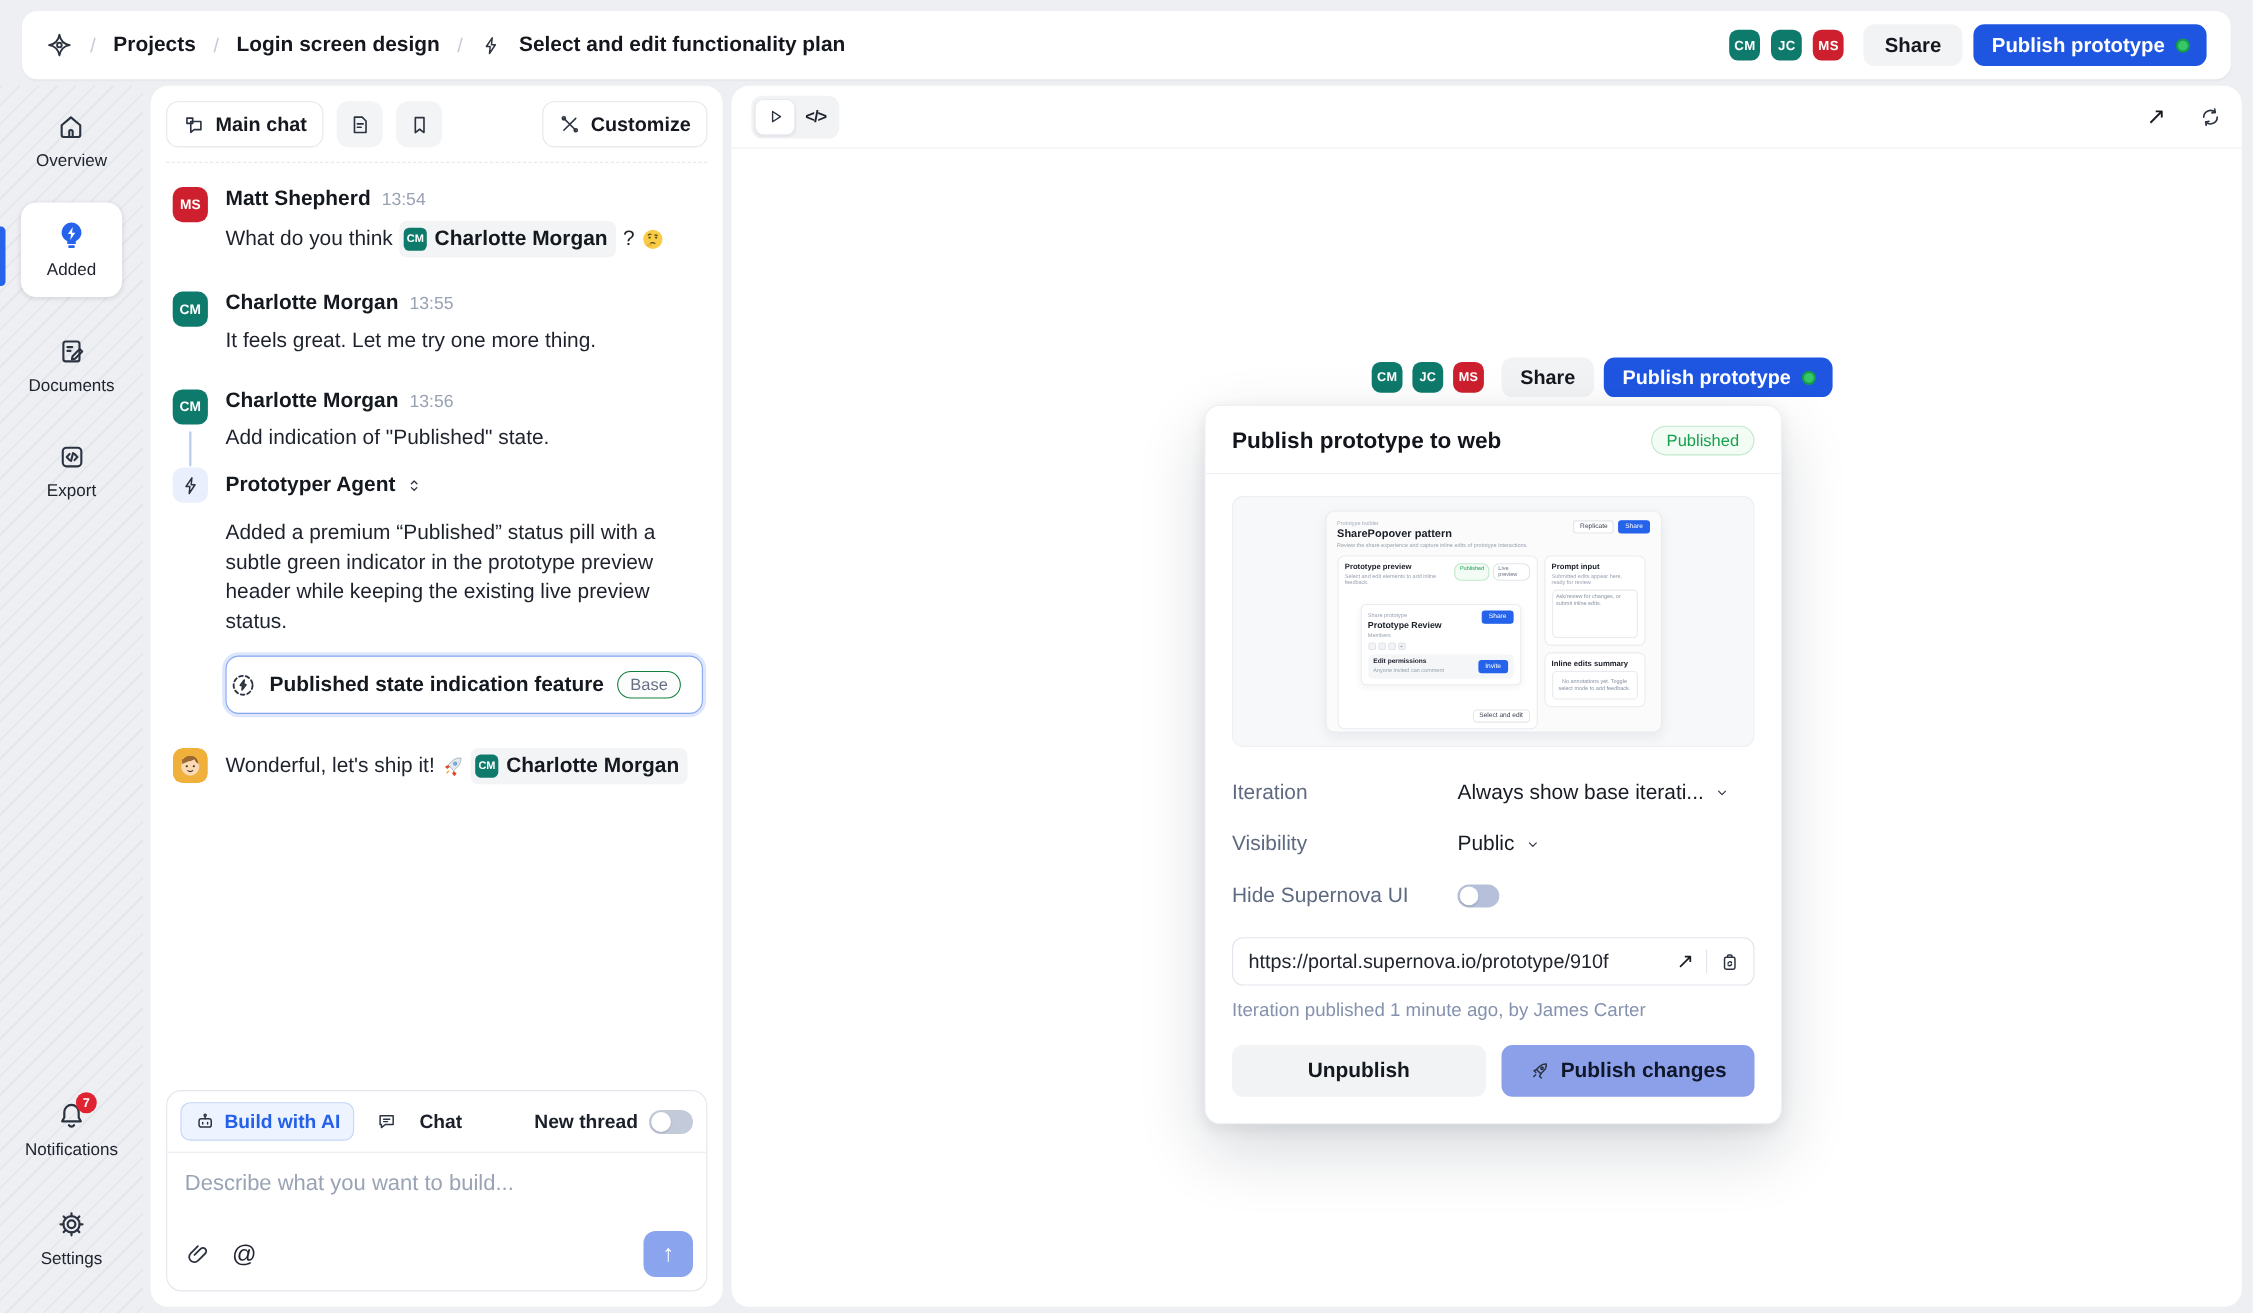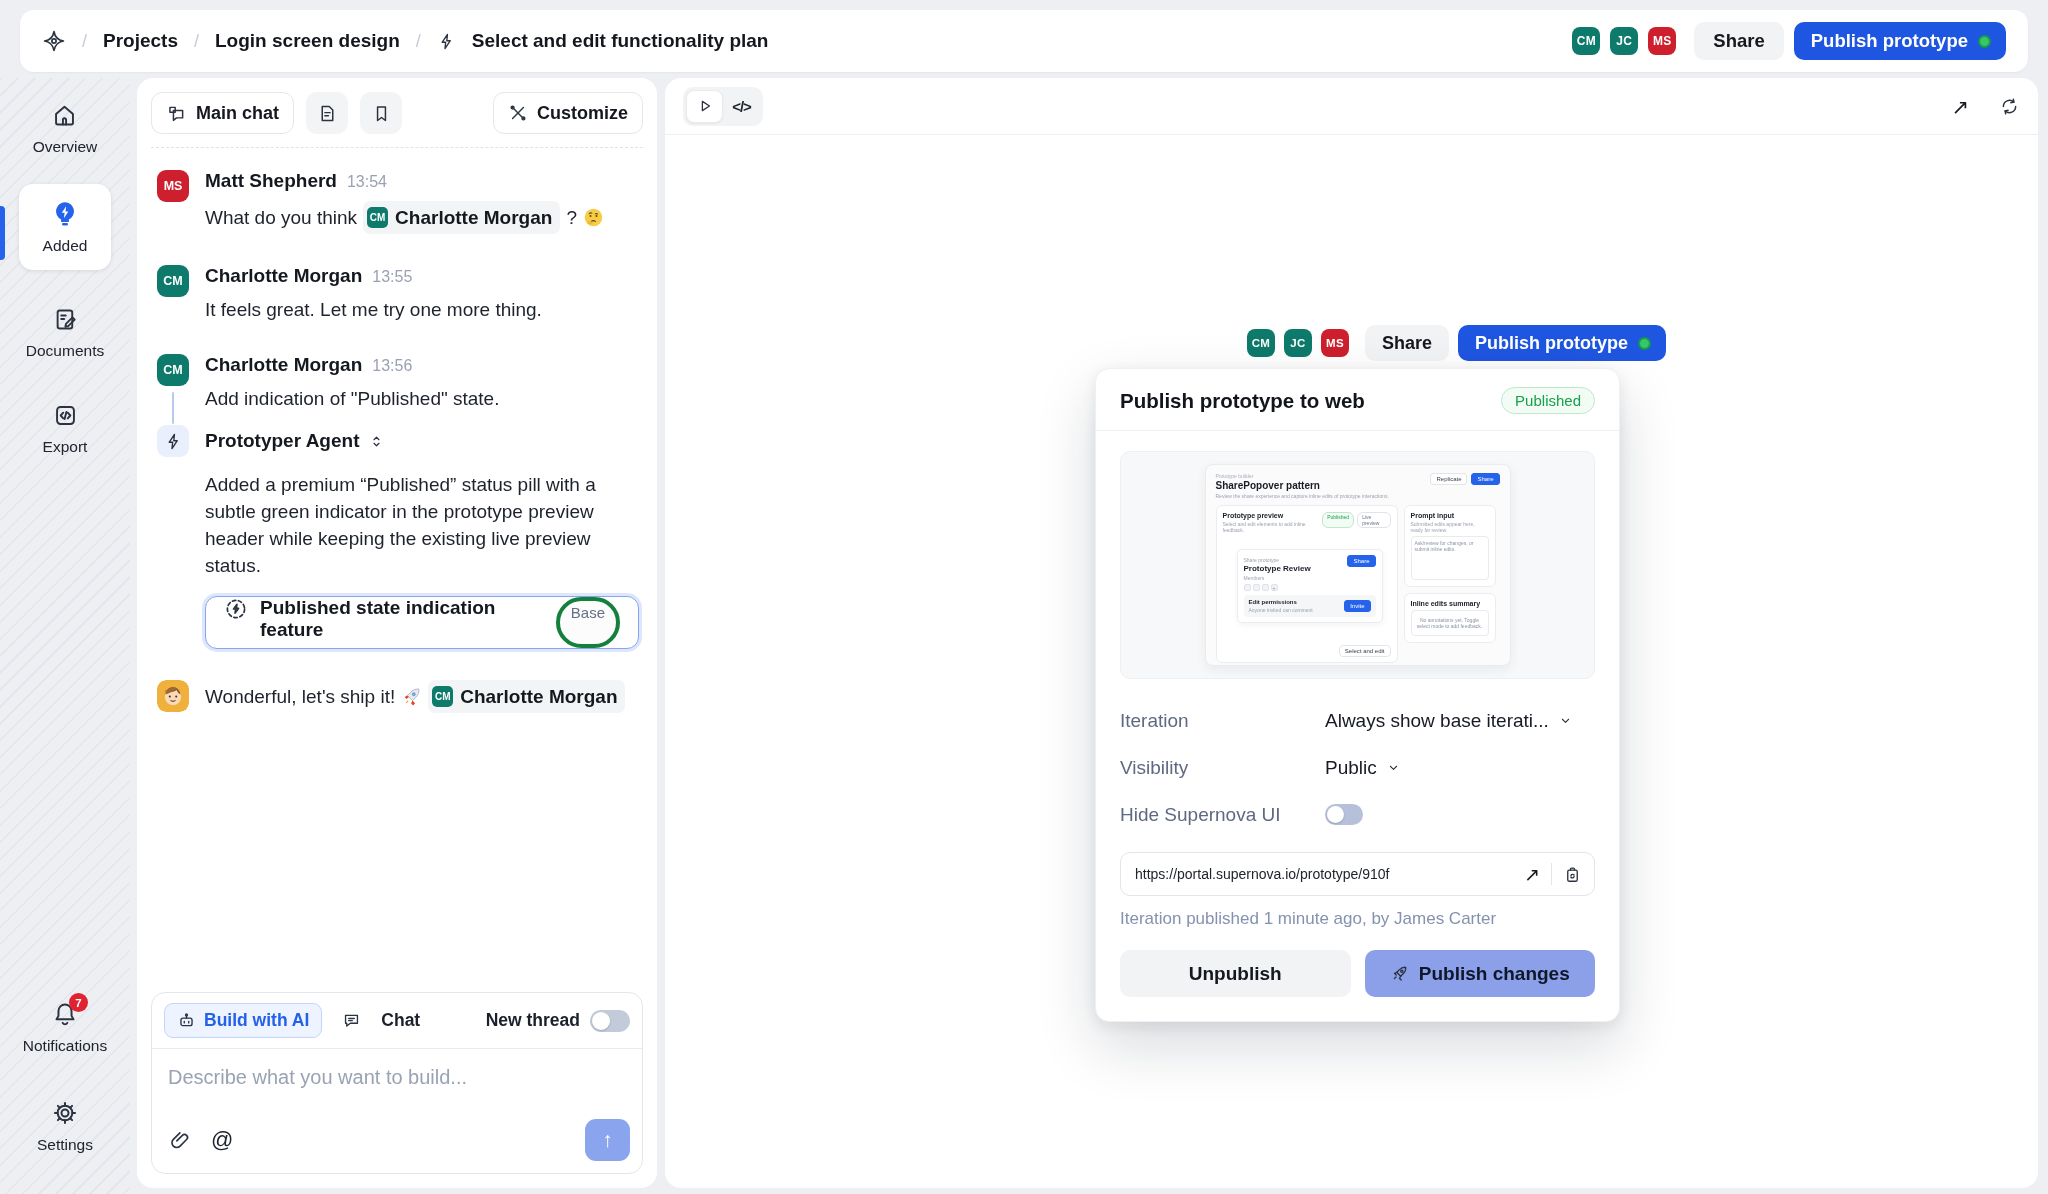--- a/index.html
+++ b/index.html
@@ -72,23 +72,23 @@
     padding:3px 8px 3px 4px; cursor:pointer; }
   .mention .mini-av { width:21px; height:21px; border-radius:5px; background:#0e7a6c; color:#fff;
     font-size:10px; font-weight:700; display:flex; align-items:center; justify-content:center; }
   .mention .m-name { font-size:19px; font-weight:700; color:#14181f; }
   .thread-line { position:absolute; left:15px; top:38px; height:32px; width:2px; background:#b7cbf1; border-radius:2px; }
   .agent-row { display:flex; align-items:center; gap:9px; margin:13px 0 0 -48px; height:32px; }
   .agent-av { width:32px; height:32px; border-radius:9px; background:#e9effc; display:flex; align-items:center; justify-content:center; }
   .agent-name { font-size:19px; font-weight:700; color:#14181f; margin-left:7px; }
   .agent-body { font-size:19px; color:#1d222c; line-height:27px; margin-top:14px; }
   .feature-card { margin-top:17px; height:53px; border:1.5px solid #84a6f1; border-radius:12px;
-    box-shadow:0 0 0 3px rgba(74,119,238,.18); display:flex; gap:12px; padding:0 18px; cursor:pointer; background:#fff; }
+    box-shadow:0 0 0 3px rgba(74,119,238,.18); display:flex; align-items:center; gap:12px; padding:0 3px; cursor:pointer; background:#fff; }
   .feature-title { font-size:19px; font-weight:700; color:#14181f; }
-  .base-pill { border:4px solid #15803d; border-radius:999px; padding:3px 11px; font-size:15px; color:#667084; background:#fcfcfd; }
+  .base-pill { border:1px solid #15803d; border-radius:999px; padding:3px 11px; font-size:15px; color:#667084; background:#fcfcfd; }
 
   
   .composer { margin-top:auto; border:1px solid #e3e6ec; border-radius:14px; flex:0 0 auto; background:#fff; }
   .comp-tabs { display:flex; align-items:center; gap:12px; padding:10px 12px; }
   .chip-ai { display:inline-flex; align-items:center; gap:8px; background:#eef4ff; border:1px solid #c3d5f8;
     border-radius:9px; padding:6px 12px; color:#2460e8; font-size:17.5px; font-weight:700; cursor:pointer; }
   .tab-chat { display:inline-flex; align-items:center; gap:20px; color:#1b202a; font-size:17.5px; font-weight:700; padding:6px 8px; cursor:pointer; }
   .new-thread { margin-left:auto; display:flex; align-items:center; gap:10px; font-size:17.5px; font-weight:600; color:#1b202a; }
   .toggle { width:40px; height:22px; border-radius:11px; background:#c3cbdb; position:relative; cursor:pointer; }
   .toggle .knob { position:absolute; left:2px; top:2px; width:18px; height:18px; background:#fff; border-radius:50%; box-shadow:0 1px 2px rgba(0,0,0,.18); }
@@ -160,21 +160,21 @@
 
   .fields { padding:2px 24px 0; }
   .field-row { display:flex; align-items:center; height:47px; }
   .field-label { width:205px; font-size:19px; color:#5e6a80; }
   .field-value { font-size:19px; color:#171b24; font-weight:500; display:flex; align-items:center; gap:9px; cursor:pointer; }
   .toggle.modal-toggle { width:38px; height:21px; background:#b6c0da; }
   .toggle.modal-toggle .knob { width:17px; height:17px; }
 
   .url-box { margin:14px 24px 0; height:44px; border:1px solid #e2e5eb; border-radius:10px;
     display:flex; align-items:center; gap:11px; padding:0 12px 0 14px; }
-  .url-input { flex:1; border:none; outline:none; font-family:inherit; font-size:14px; color:#20242c; background:transparent;
+  .url-input { flex:1; border:none; outline:none; font-family:inherit; font-size:18px; color:#20242c; background:transparent;
     white-space:nowrap; overflow:hidden; text-overflow:clip; }
   .vr { width:1px; height:22px; background:#e2e5eb; }
   .meta { margin:13px 24px 0; font-size:17px; color:#8492ae; }
   .modal-actions { display:flex; gap:14px; margin:21px 24px 24px; }
   .btn-unpublish { flex:1; height:47px; border-radius:10px; background:#f2f3f5; color:#14181f; font-size:19px; font-weight:700; justify-content:center; }
   .btn-pubchanges { flex:1; height:47px; border-radius:10px; background:#8ba0e9; color:#0f172a; font-size:19px; font-weight:700; justify-content:center; }
 </style>
 </head>
 <body>
 

